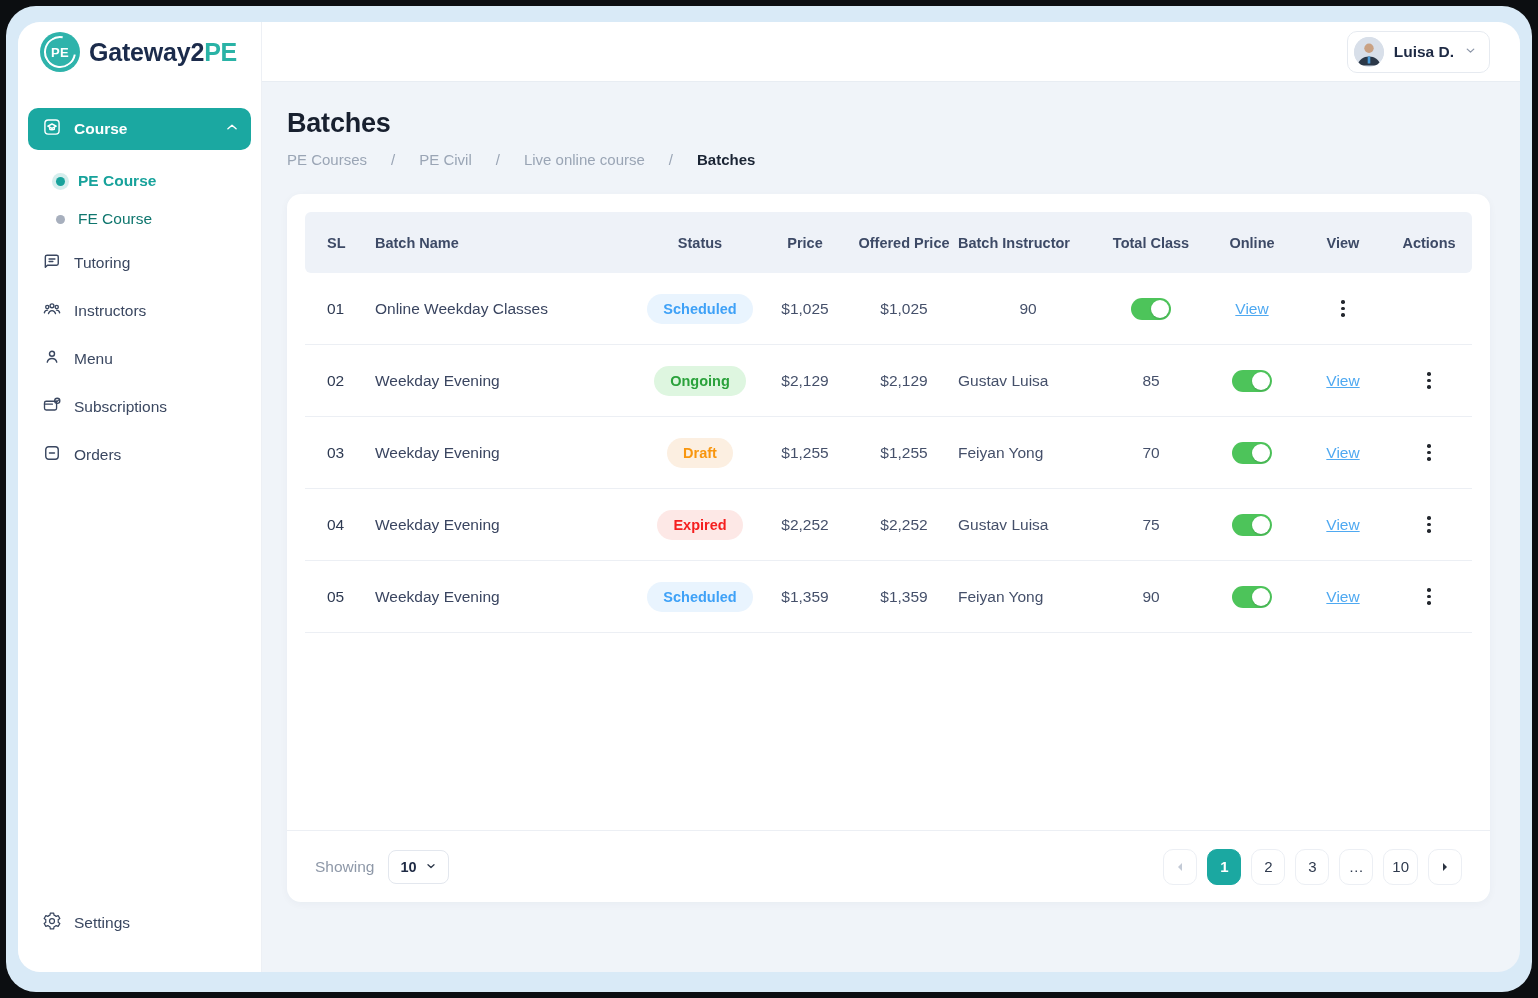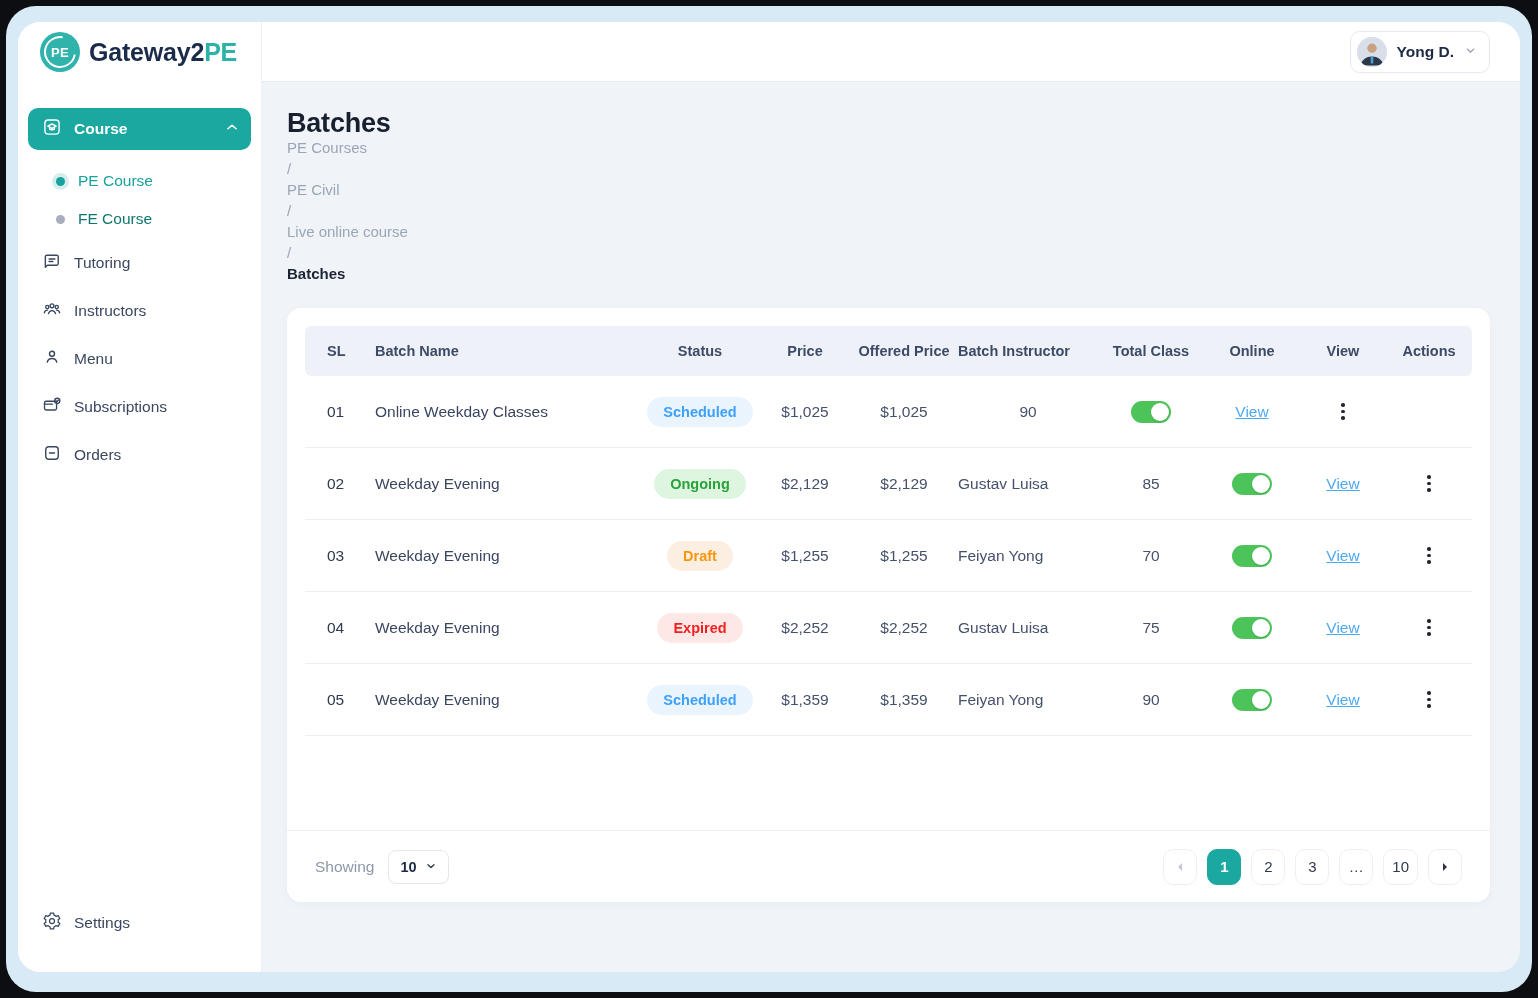--- a/index.html
+++ b/index.html
@@ -25,52 +25,52 @@
   nav { padding:26px 10px 0 10px; display:flex; flex-direction:column; }
   .nav-item { display:flex; align-items:center; gap:12px; height:42px; padding:0 12px 0 14px;
               border-radius:10px; color:#3A4760; font-size:15.5px; cursor:pointer; margin-bottom:6px; }
   .nav-item svg { flex-shrink:0; }
   .nav-item.active { background:#1BA8A1; color:#fff; font-weight:600; }
   .nav-item .grow { flex:1; }
   .subnav { padding:6px 0 4px 0; }
   .sub-item { display:flex; align-items:center; gap:13px; height:38px; padding-left:28px;
               font-size:15.5px; color:#0f766e; cursor:pointer; }
   .sub-item .dot { width:9px; height:9px; border-radius:50%; background:#A7AFBD; }
-  .sub-item.active { color:#17A29B; font-weight:400; }
+  .sub-item.active { color:#17A29B; font-weight:700; }
   .sub-item.active .dot { background:#17A29B; box-shadow:0 0 0 4px rgba(23,162,155,.18); }
   .sidebar-spacer { flex:1; }
   .settings-row { padding:0 10px 22px 10px; }
 
   
   .main { flex:1; display:flex; flex-direction:column; min-width:0; }
   .topbar { height:60px; background:#fff; border-bottom:1px solid #E8EDF3;
             display:flex; align-items:center; justify-content:flex-end; padding-right:30px; flex-shrink:0; }
   .user-chip { display:flex; align-items:center; gap:10px; border:1px solid #E6EAF0; background:#fff;
                border-radius:10px; padding:5px 12px 5px 6px; cursor:pointer; }
   .avatar { width:30px; height:30px; border-radius:50%; overflow:hidden; background:#D7DEE8; flex-shrink:0; }
   .user-name { font-size:15.5px; font-weight:700; color:#1E2A44; }
 
   .content { flex:1; padding:26px 30px 0 25px; display:flex; flex-direction:column; min-height:0; }
   .page-head { display:flex; justify-content:space-between; align-items:flex-start; }
   .page-title { font-size:27px; font-weight:800; color:#18202F; letter-spacing:-.2px; }
-  .breadcrumb { font-size:15px; color:#9AA5B5; display:flex; gap:4px;flex-direction:column; }
+  .breadcrumb { margin-top:12px; font-size:15px; color:#9AA5B5; display:flex; gap:24px; }
   .crumb { cursor:pointer; }
   .crumb.current { color:#1A2434; font-weight:700; cursor:default; }
   .crumb-sep { color:#9AA5B5; }
   .btn-create { margin-top:16px; background:#1BA8A1; color:#fff; border:none; border-radius:8px;
                 height:44px; padding:0 22px; font-size:15.5px; font-weight:600; cursor:pointer;
                 display:flex; align-items:center; gap:12px; font-family:inherit; }
   .btn-create .plus { font-size:20px; font-weight:400; line-height:1; }
 
   
   .card { background:#fff; border-radius:14px; margin-top:26px; margin-bottom:70px; flex:1;
           box-shadow:0 2px 8px rgba(25,45,80,.04); display:flex; flex-direction:column; min-height:0; }
   .table-wrap { padding:18px 18px 0 18px; }
   :root { --cols: 70px 265px 120px 90px 108px 140px 106px 96px 86px 1fr; }
-  .thead { display:grid; grid-template-columns:var(--cols); background:#EEF2F8; border-radius:6px; height:50px; }
+  .thead { display:grid; grid-template-columns:var(--cols); background:#EEF2F8; border-radius:6px; height:61px; }
   .th { display:flex; align-items:center; font-size:14.5px; font-weight:700; color:#3D4A66; }
   .tr { display:grid; grid-template-columns:var(--cols); height:72px; border-bottom:1px solid #ECEFF4; }
   .td { display:flex; align-items:center; font-size:15.5px; color:#45506A; }
   .left { justify-content:flex-start; text-align:left; }
   .center { justify-content:center; text-align:center; }
   .th:first-child, .td:first-child { padding-left:22px; }
   .td.sl { color:#2E3A52; }
   .td.name { color:#3A4560; }
   .badge { font-size:14.5px; font-weight:700; padding:7px 16px; border-radius:16px; }
   .toggle { width:40px; height:22px; border-radius:11px; background:#4DC45A; position:relative;
@@ -212,21 +212,21 @@
     <div class="topbar">
       <div class="user-chip">
         <span class="avatar">
           <svg width="30" height="30" viewBox="0 0 30 30">
               <circle cx="15" cy="15" r="15" fill="#D8DFE9"></circle>
               <circle cx="15" cy="11.3" r="4.7" fill="#C9A183"></circle>
               <path d="M3.5 28.5c1.4-6.2 6-9 11.5-9s10.1 2.8 11.5 9z" fill="#2B3848"></path>
               <rect x="13.7" y="19.5" width="2.6" height="7" fill="#4A9BD8"></rect>
             </svg>
         </span>
-        <span class="user-name">Yong D.</span>
+        <span class="user-name">Luisa D.</span>
         <span>
           <svg width="13" height="13" viewBox="0 0 24 24" fill="none" stroke="#8C96A8" stroke-width="2.4" stroke-linecap="round" stroke-linejoin="round">
               <path d="M6 9.5l6 5.5 6-5.5"></path>
             </svg>
         </span>
       </div>
     </div>
 
     <div class="content">
       <div class="page-head">

